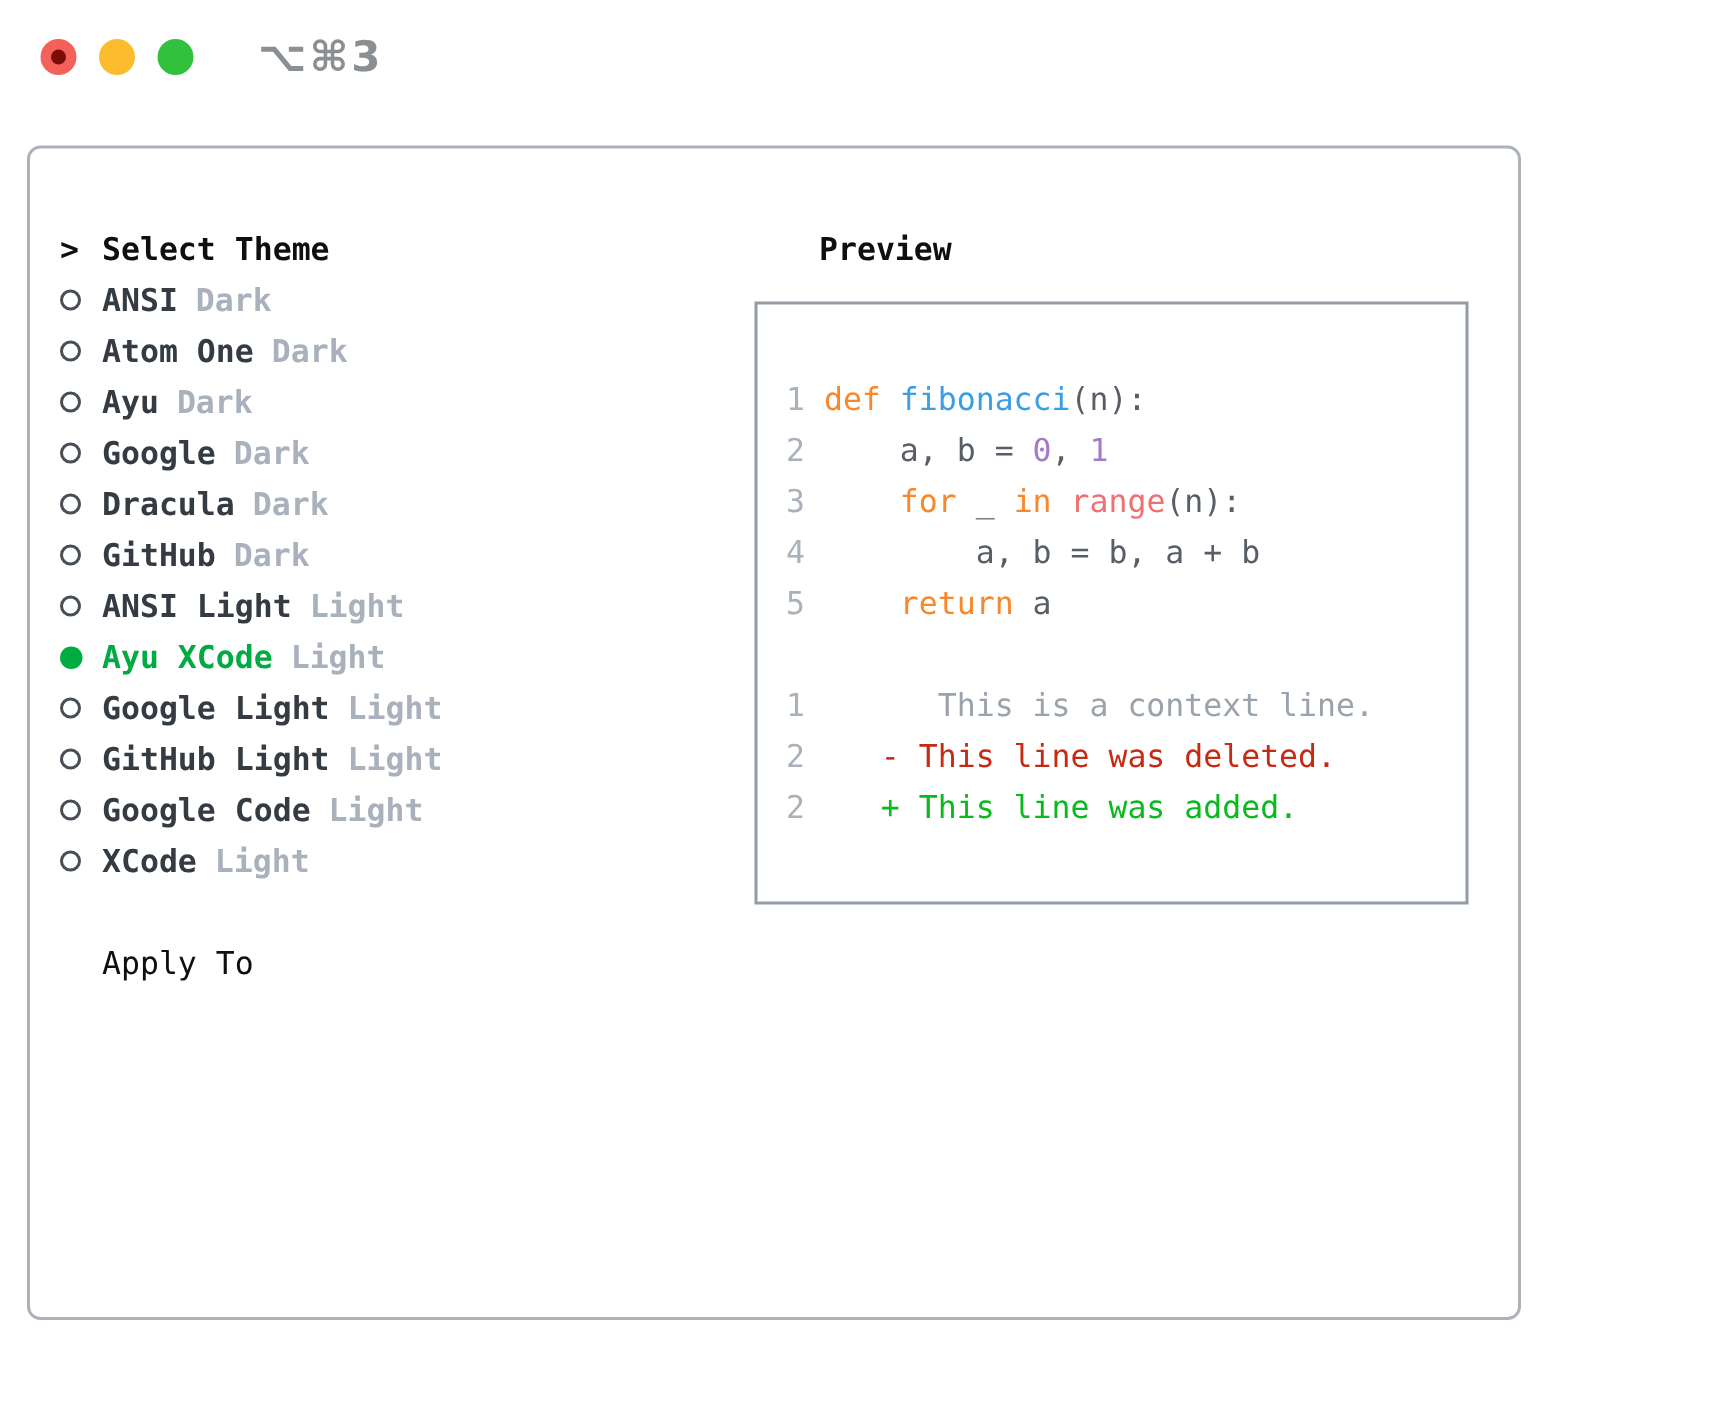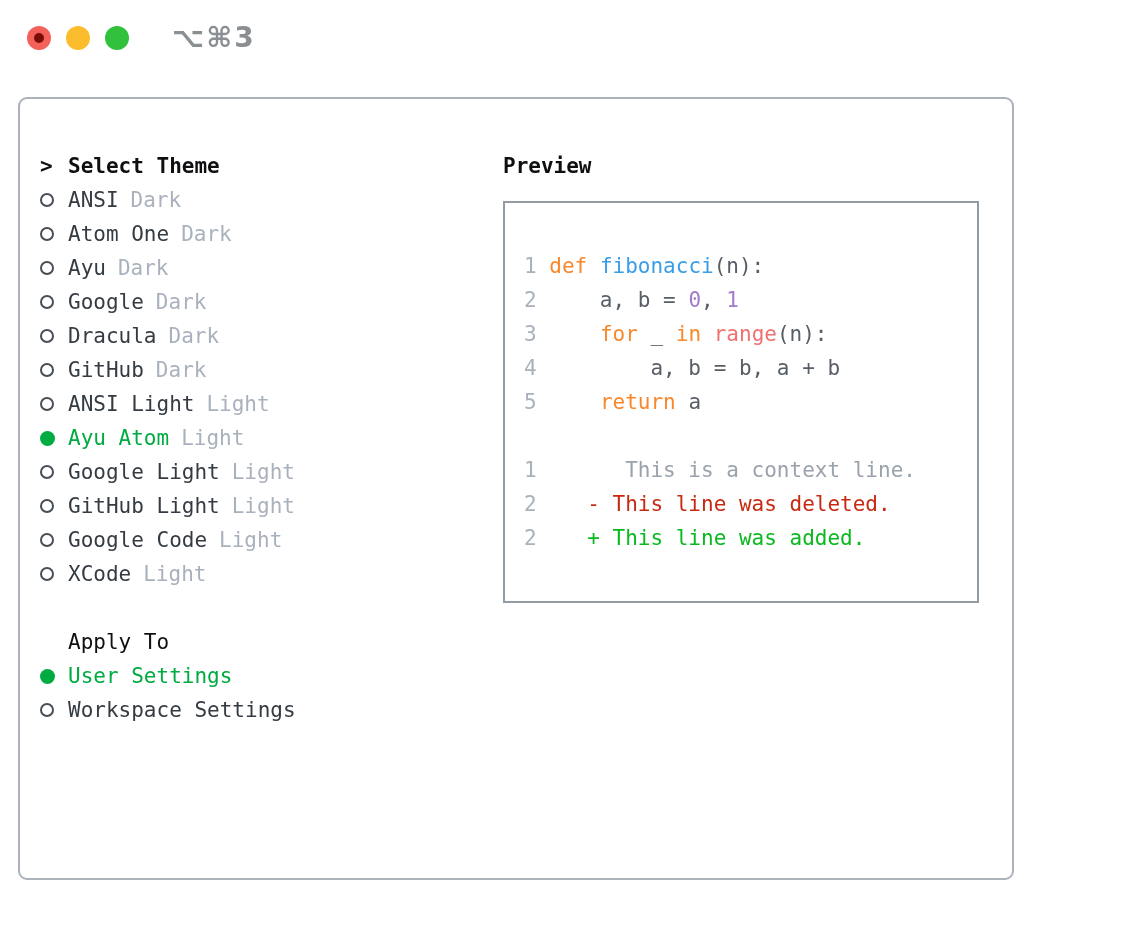--- a/index.html
+++ b/index.html
@@ -34,37 +34,37 @@
 
   
   .panel {
     position:absolute; left:18px; top:97px; width:996px; height:783px;
     border:2px solid var(--panel-border,#abb2ba); border-radius:9px;
     display:flex; padding:50px 20px 0 20px; background:#fff;
   }
 
   
   .left-col { width:463px; flex:none; }
-  .trow { display:flex; align-items:center; height:34px; font-size:21px; color:var(--text,#343b42); }
+  .trow { display:flex; align-items:center; height:34px; font-size:21px; color:var(--text,#343b42);font-weight:bold; }
   .hdr-row { font-weight:bold; color:var(--heading,#0d0f11); }
   .prompt { display:inline-block; width:28px; flex:none; }
   .bullet {
     width:14px; height:14px; border:2px solid #474e56; border-radius:50%;
     margin-right:14px; flex:none;
   }
   .bullet.filled { width:15px; height:15px; border:none; background:var(--green,#00ab41); margin-right:13px; }
   .trow.selected .opt-name { color:var(--green,#00ab41); }
   .opt-tag { color:var(--muted,#a9b1bd); margin-left:12px; }
   .gap { height:34px; }
   .apply-hdr { height:34px; display:flex; align-items:center; font-size:21px; color:var(--heading,#0d0f11); padding-left:28px; }
   .hint { font-size:21px; line-height:34px; color:var(--muted,#a9b1bd); }
 
   
   .right-col { flex:1; }
-  .preview-title { height:34px; display:flex; align-items:center; font-weight:bold; font-size:21px; color:var(--heading,#0d0f11); }
+  .preview-title { height:34px; display:flex; align-items:center; font-weight:bold; font-size:21px; color:var(--heading,#0d0f11);margin-left:43px; }
   .preview-box {
     margin-top:18px; width:476px; height:402px;
     border:2px solid var(--preview-border,#939ba5);
     padding:46px 0 0 19px; overflow:hidden;
   }
   .code-line { height:34px; line-height:34px; font-size:21px; white-space:pre; }
   .ln { color:var(--lnum,#a9b1bb); }
   .tok-fg      { color:var(--codefg,#585e66); }
   .tok-kw      { color:var(--kw,#f8882b); }
   .tok-fn      { color:var(--fn,#399ee6); }
@@ -125,21 +125,21 @@
     <span class="opt-name">GitHub</span>
     <span class="opt-tag">Dark</span>
   </div>
           <div class="trow">
     <span class="bullet"></span>
     <span class="opt-name">ANSI Light</span>
     <span class="opt-tag">Light</span>
   </div>
           <div class="trow selected">
     <span class="bullet filled"></span>
-    <span class="opt-name">Ayu Atom</span>
+    <span class="opt-name">Ayu XCode</span>
     <span class="opt-tag">Light</span>
   </div>
           <div class="trow">
     <span class="bullet"></span>
     <span class="opt-name">Google Light</span>
     <span class="opt-tag">Light</span>
   </div>
           <div class="trow">
     <span class="bullet"></span>
     <span class="opt-name">GitHub Light</span>
@@ -153,30 +153,20 @@
           <div class="trow">
     <span class="bullet"></span>
     <span class="opt-name">XCode</span>
     <span class="opt-tag">Light</span>
   </div>
         </div>
 
       <div class="gap"></div>
 
       <div class="apply-hdr">Apply To</div>
-      <div id="apply-list">
-          <div class="trow selected">
-    <span class="bullet filled"></span>
-    <span class="opt-name">User Settings</span>
-  </div>
-          <div class="trow">
-    <span class="bullet"></span>
-    <span class="opt-name">Workspace Settings</span>
-  </div>
-        </div>
 
       <div class="gap"></div>
 
     </div>
 
     <div class="right-col">
       <div class="preview-title">Preview</div>
       <div class="preview-box" id="preview-box">
           <div class="code-line"><span class="ln">1 </span><span class="tok-kw">def</span><span class="tok-fg"> </span><span class="tok-fn">fibonacci</span><span class="tok-fg">(n):</span></div>
           <div class="code-line"><span class="ln">2 </span><span class="tok-fg">    a, b = </span><span class="tok-num">0</span><span class="tok-fg">, </span><span class="tok-num">1</span></div>

